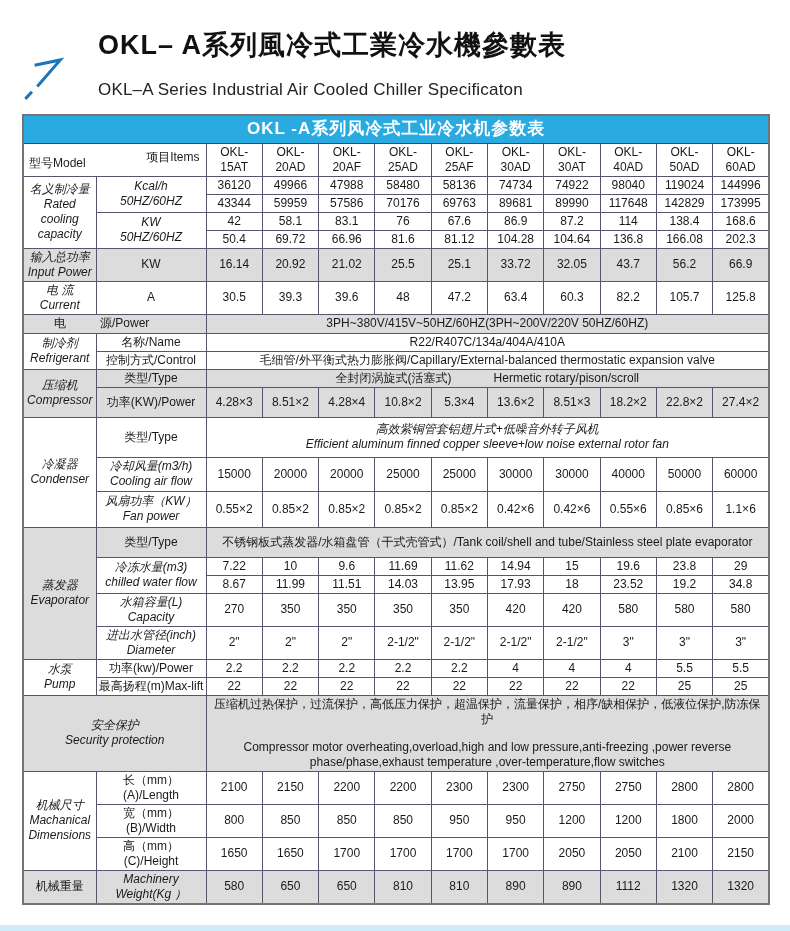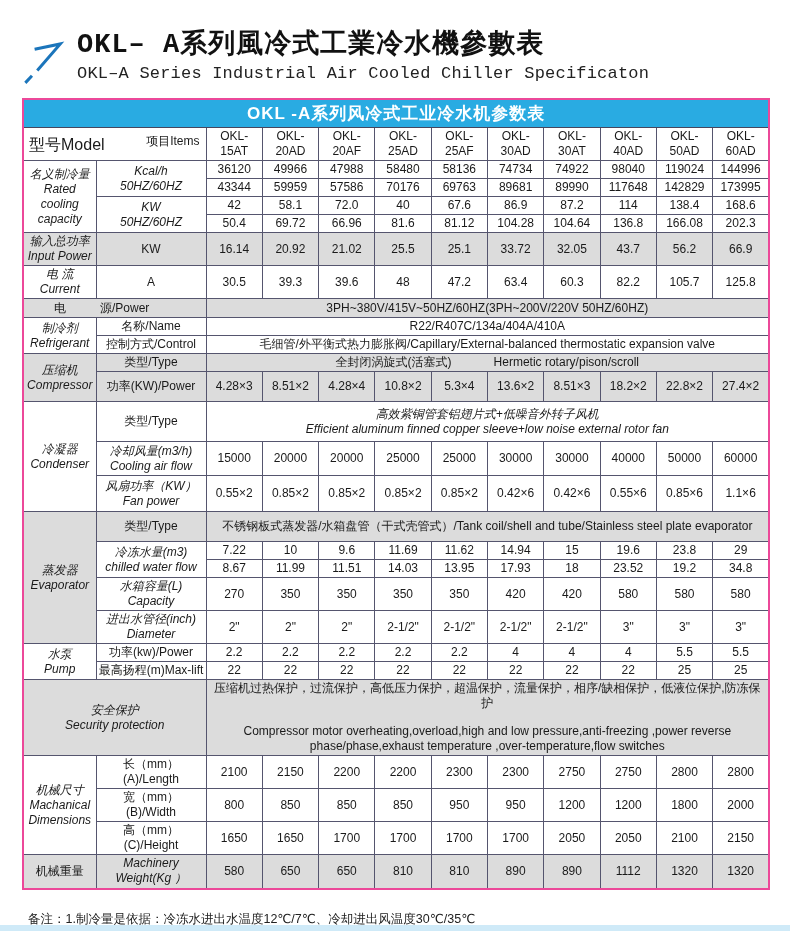--- a/index.html
+++ b/index.html
@@ -4,30 +4,30 @@
 <style>
   html,body{margin:0;padding:0;}
   body{
     width:790px;height:931px;background:#ffffff;position:relative;
     font-family:"Liberation Sans","DejaVu Sans",sans-serif;color:#1a1a1a;
     overflow:hidden;
   }
   .page{padding:30px 22px 0 22px;}
 
   
-  .title-row{display:flex;align-items:flex-end;gap:7px;margin:0 0 14px 2px;font-family:Liberation Mono, monospace;}
+  .title-row{display:flex;align-items:flex-end;gap:28px;margin:0 0 14px 2px;}
   .arrow-logo{width:46px;height:50px;flex:0 0 auto;margin-top:4px;}
   .title-block{line-height:1.15;}
   .title-zh{font-size:27px;font-weight:bold;letter-spacing:1px;color:#111;}
-  .title-en{font-size:17px;color:#222;margin-top:3px;letter-spacing:0.2px;}
+  .title-en{font-size:17px;color:#222;margin-top:19px;letter-spacing:0.2px;}
 
   
   table.spec{
     width:746px;border-collapse:collapse;table-layout:fixed;
-    border:2px solid #ec4899;
+    border:2px solid #737373;
   }
   table.spec td{
     border:1px solid #55556e;text-align:center;vertical-align:middle;
     font-size:12px;line-height:1.25;padding:1px 2px;background:#ffffff;
     word-wrap:break-word;
   }
   tr.band-row td{
     background:#29abe2;color:#ffffff;font-size:17px;font-weight:bold;
     height:25px;letter-spacing:1px;border:1px solid #46465e;
   }
@@ -38,21 +38,21 @@
 
   
   td.corner{
     position:relative;padding:0;
     background-image:linear-gradient(to bottom right,
       transparent calc(50% - 0.7px),
       #55556e calc(50% - 0.7px),
       #55556e calc(50% + 0.7px),
       transparent calc(50% + 0.7px));
   }
-  .corner-model{position:absolute;left:5px;bottom:5px;font-size:16px;}
+  .corner-model{position:absolute;left:5px;bottom:5px;font-size:12px;}
   .corner-items{position:absolute;right:6px;top:6px;font-size:12px;}
 
   
   .power-lbl{display:flex;align-items:center;}
   .power-lbl .zh{width:72px;text-align:center;flex:0 0 auto;}
   .power-lbl .rest{text-align:right;padding-left:4px;}
 
   .ctype-zh{margin-right:42px;}
   td.safety-cell{padding:3px 8px;}
   .safety-cell .zh{margin-bottom:13px;}
@@ -153,22 +153,22 @@
           <td class="v">89990</td>
           <td class="v">117648</td>
           <td class="v">142829</td>
           <td class="v">173995</td>
         </tr>
     <tr class="h18">
       <td rowspan="2" class="sub pre">KW
 50HZ/60HZ</td>
     <td class="v">42</td>
           <td class="v">58.1</td>
-          <td class="v">72.0</td>
-          <td class="v">40</td>
+          <td class="v">83.1</td>
+          <td class="v">76</td>
           <td class="v">67.6</td>
           <td class="v">86.9</td>
           <td class="v">87.2</td>
           <td class="v">114</td>
           <td class="v">138.4</td>
           <td class="v">168.6</td>
         </tr>
     <tr class="h18">
           <td class="v">50.4</td>
           <td class="v">69.72</td>

